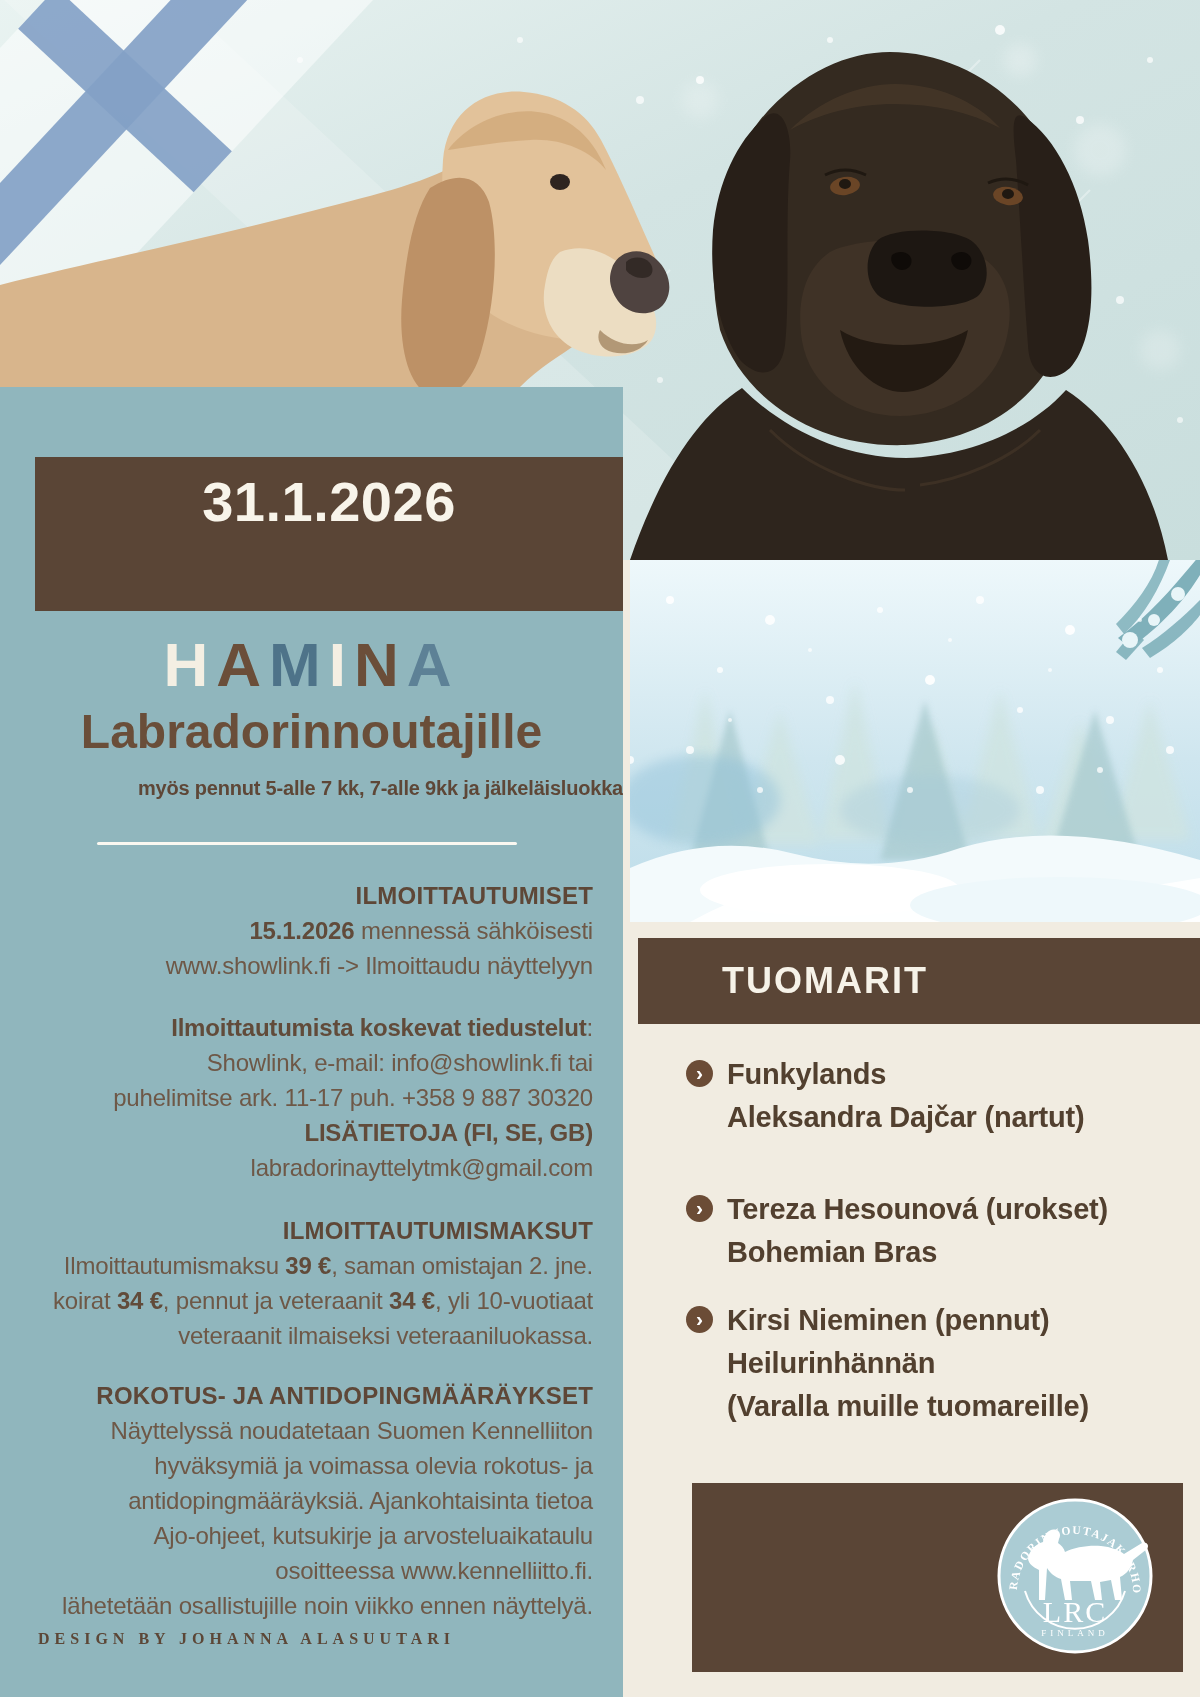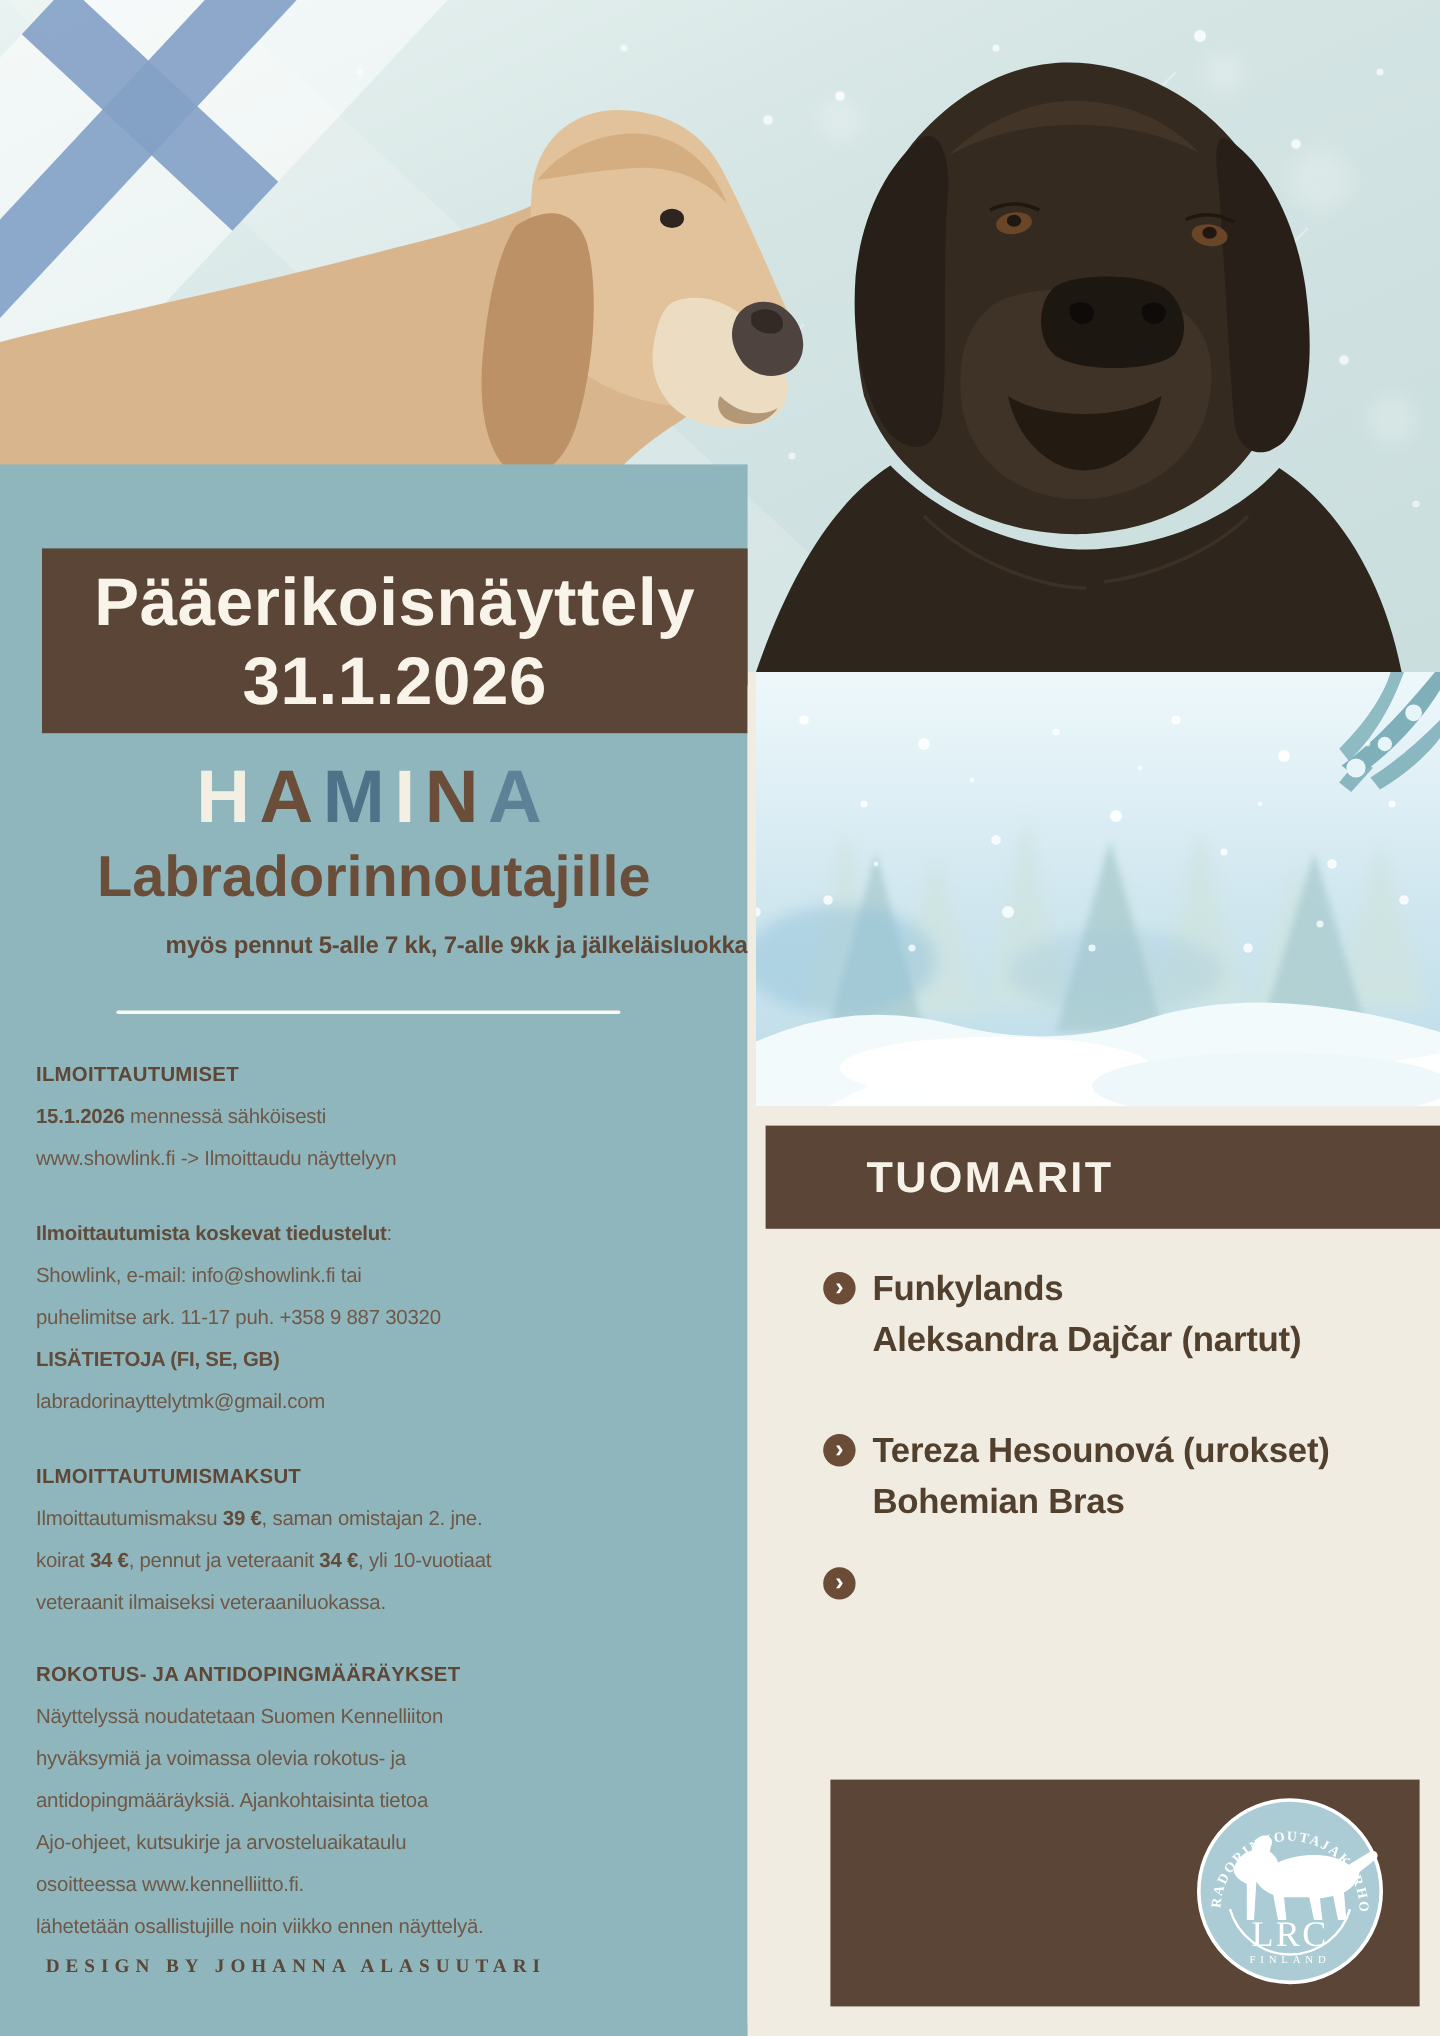--- a/index.html
+++ b/index.html
@@ -17,22 +17,22 @@
 
   
   #left-panel{position:absolute;left:0;top:387px;width:623px;height:1310px;background:var(--panel-blue);z-index:2;}
   #title-banner{position:absolute;left:35px;top:70px;width:588px;height:154px;background:var(--banner-brown);
     color:var(--white);text-align:center;font-size:56px;font-weight:700;line-height:66px;padding-top:12px;letter-spacing:.5px;}
   #city-name{position:absolute;left:0;top:247px;width:623px;text-align:center;font-size:62px;font-weight:800;letter-spacing:8px;line-height:62px;}
   #audience{position:absolute;left:0;top:317px;width:623px;text-align:center;font-size:48px;font-weight:700;color:#6a4e39;line-height:56px;}
   #subtitle{position:absolute;left:0;top:390px;width:623px;text-align:right;font-size:20px;font-weight:700;color:#5e4737;letter-spacing:-.2px;}
   #divider{position:absolute;left:97px;top:455px;width:420px;height:3px;background:#fbf8f1;border-radius:2px;}
 
-  .info-section{position:absolute;left:30px;width:563px;text-align:left;color:var(--body-text);
-    font-size:17px;line-height:35px;letter-spacing:-.2px;}
+  .info-section{position:absolute;left:30px;width:563px;text-align:right;color:var(--body-text);
+    font-size:24px;line-height:35px;letter-spacing:-.2px;}
   .sec-heading{font-weight:700;color:var(--heading-text);letter-spacing:.2px;}
   .tline .b{font-weight:700;color:#614b3a;}
   #section-0{top:491px;} #section-1{top:623px;} #section-2{top:826px;} #section-3{top:991px;}
   #credit{position:absolute;left:0;top:1243px;width:493px;text-align:center;font-family:"Liberation Serif",serif;
     font-size:16px;font-weight:700;letter-spacing:5px;color:#5c4737;}
 
   
   #right-panel{position:absolute;left:623px;top:560px;width:577px;height:1137px;background:var(--cream);z-index:2;border-radius:13px;}
   #winter-photo{position:absolute;left:7px;top:0;width:570px;height:362px;overflow:hidden;}
   #judges-banner{position:absolute;left:15px;top:378px;width:562px;height:86px;background:var(--banner-brown);
@@ -142,21 +142,20 @@
           <path d="M825,175 Q845,165 866,175" stroke="#1f1811" stroke-width="3" fill="none"></path>
           <path d="M988,183 Q1008,174 1028,185" stroke="#1f1811" stroke-width="3" fill="none"></path>
         </g>
         <path fill="none" stroke="#4c3c2c" stroke-width="3" opacity="0.5" d="M770,430 C810,470 870,490 905,490 M1040,430 C1010,460 960,480 920,485"></path>
       </g>
     </svg>
   </div>
 
   <div id="left-panel">
     <div id="title-banner">
-      <div>Pääerikoisnäyttely</div>
       <div>31.1.2026</div>
     </div>
 
     <div id="city-name"><span style="color: rgb(244, 239, 227);">H</span><span style="color: rgb(107, 78, 57);">A</span><span style="color: rgb(78, 115, 137);">M</span><span style="color: rgb(244, 239, 227);">I</span><span style="color: rgb(107, 78, 57);">N</span><span style="color: rgb(93, 129, 150);">A</span></div>
     <div id="audience">Labradorinnoutajille</div>
     <div id="subtitle">myös pennut 5-alle 7 kk, 7-alle 9kk ja jälkeläisluokka</div>
     <div id="divider"></div>
 
     <div class="info-section" id="section-0">
       <div class="sec-heading">ILMOITTAUTUMISET</div>
@@ -288,20 +287,25 @@
     </div>
     <div class="judge-item" id="judge-1">
       <span class="bullet">›</span>
       <div class="judge-lines">
           <div>Tereza Hesounová (urokset)</div>
           <div>Bohemian Bras</div>
         </div>
     </div>
     <div class="judge-item" id="judge-2">
       <span class="bullet">›</span>
+      <div class="judge-lines">
+          <div>Kirsi Nieminen (pennut)</div>
+          <div>Heilurinhännän</div>
+          <div>(Varalla muille tuomareille)</div>
+        </div>
     </div>
 
     <div id="logo-box">
       <svg id="lrc-logo" viewBox="0 0 160 160">
         <defs>
           <path id="lrc-arc" d="M22,96 A58,58 0 1,1 138,96" fill="none"></path>
         </defs>
         <circle cx="80" cy="80" r="76" fill="#abccd4" stroke="#ffffff" stroke-width="3"></circle>
         <path d="M30,95 A52,52 0 0,0 130,95" fill="none" stroke="#ffffff" stroke-width="2"></path>
         <text font-family="Liberation Serif, serif" font-size="11.5" font-weight="bold" fill="#ffffff" letter-spacing="1.6" text-anchor="middle">

